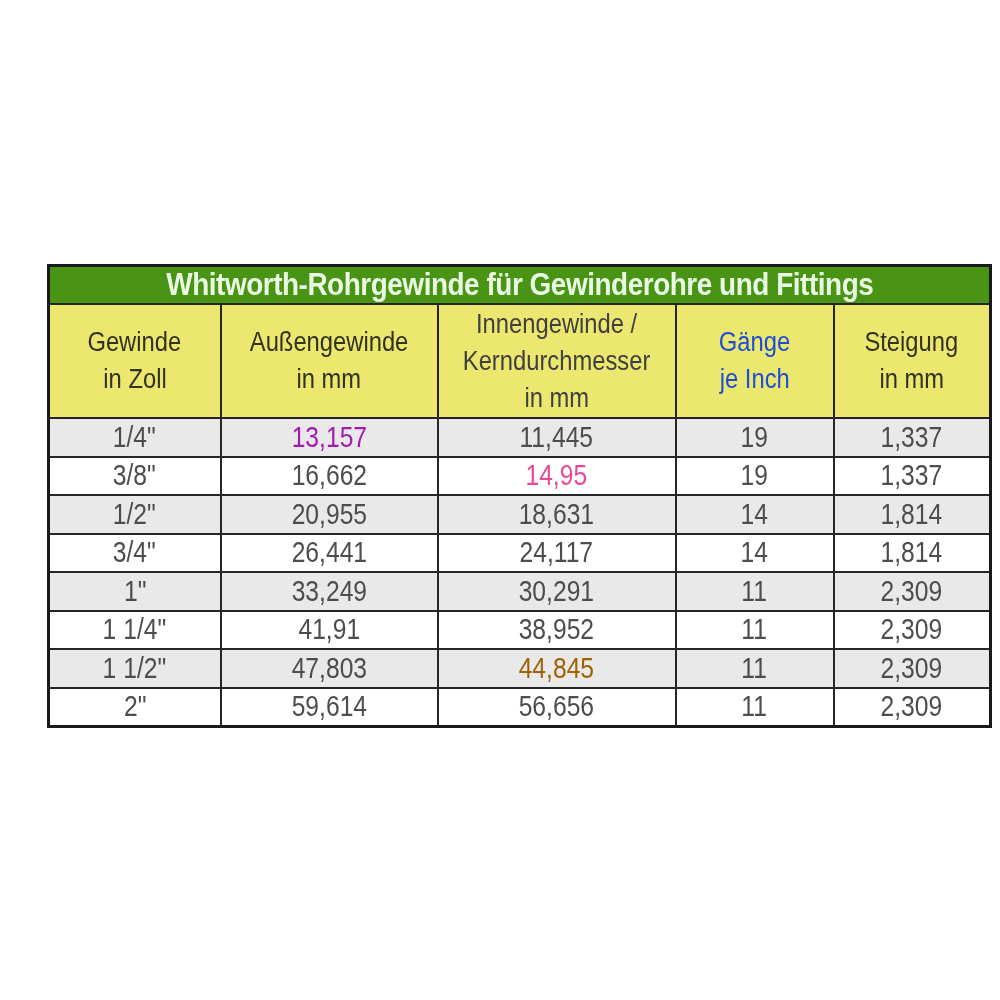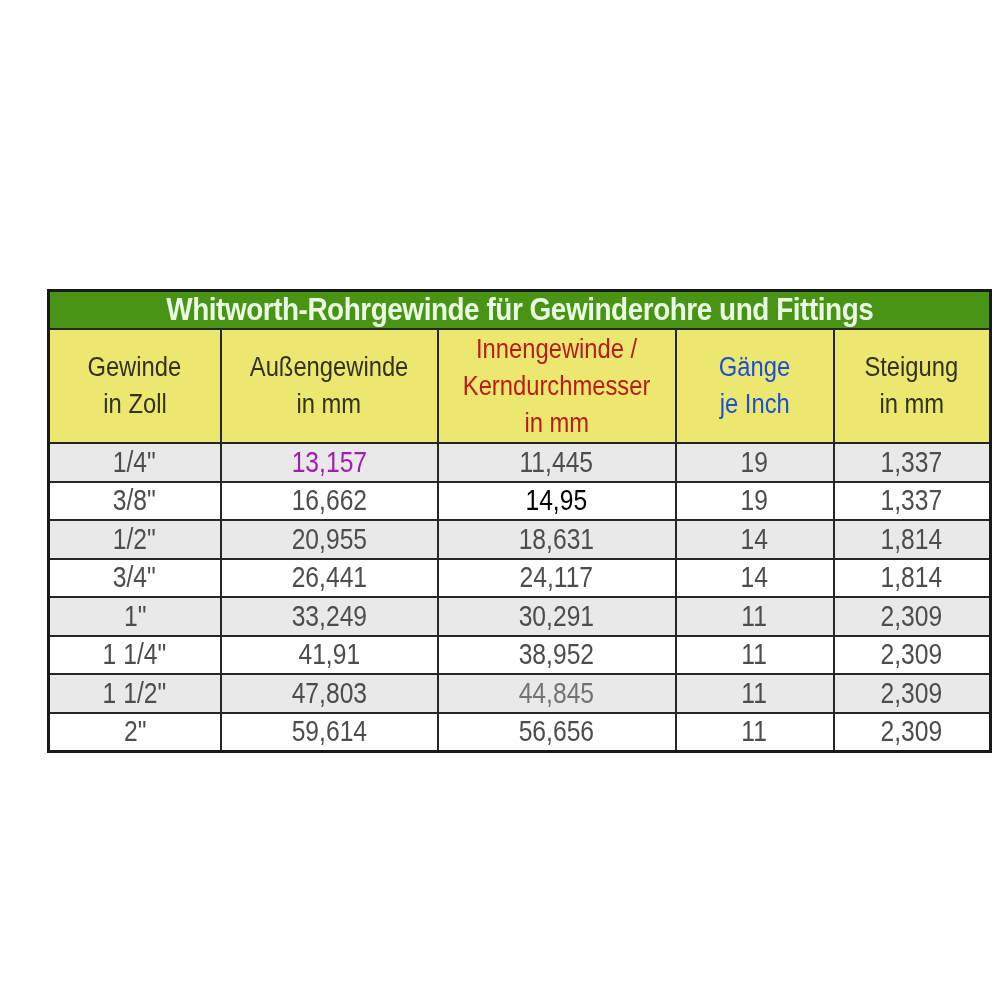--- a/index.html
+++ b/index.html
@@ -5,21 +5,21 @@
   html,body{
     margin:0;padding:0;
     width:1000px;height:1000px;
     background:#ffffff;
     font-family:"Liberation Sans", sans-serif;
     position:relative;
   }
   .table-wrap{
     position:absolute;
     left:27px;
-    top:289px;
+    top:264px;
     width:942px;
     padding-left:20px;
   }
   table{
     border-collapse:collapse;
     table-layout:fixed;
     width:100%;
     border:3px solid #191919;
   }
   th,td{
@@ -86,21 +86,21 @@
       </tr>
       <tr>
           <th class="colhead" style="background: rgb(235, 231, 111); color: rgb(50, 50, 30);">
             <div class="line"><span class="txt">Gewinde</span></div>
             <div class="line"><span class="txt">in Zoll</span></div>
           </th>
           <th class="colhead" style="background: rgb(235, 231, 111); color: rgb(50, 50, 30);">
             <div class="line"><span class="txt">Außengewinde</span></div>
             <div class="line"><span class="txt">in mm</span></div>
           </th>
-          <th class="colhead" style="background: rgb(235, 231, 111); color: #b91c1c;">
+          <th class="colhead" style="background: rgb(235, 231, 111); color: #404040;">
             <div class="line"><span class="txt">Innengewinde /</span></div>
             <div class="line"><span class="txt">Kerndurchmesser</span></div>
             <div class="line"><span class="txt">in mm</span></div>
           </th>
           <th class="colhead" style="background: rgb(235, 231, 111); color: #1d4ed8;">
             <div class="line"><span class="txt">Gänge</span></div>
             <div class="line"><span class="txt">je Inch</span></div>
           </th>
           <th class="colhead" style="background: rgb(235, 231, 111); color: rgb(50, 50, 30);">
             <div class="line"><span class="txt">Steigung</span></div>
@@ -112,21 +112,21 @@
         <tr style="background: rgb(233, 233, 233);">
           <td style="color: rgb(77, 77, 77);"><span class="txt">1/4"</span></td>
           <td style="color: #a21caf;"><span class="txt">13,157</span></td>
           <td style="color: rgb(77, 77, 77);"><span class="txt">11,445</span></td>
           <td style="color: rgb(77, 77, 77);"><span class="txt">19</span></td>
           <td style="color: rgb(77, 77, 77);"><span class="txt">1,337</span></td>
         </tr>
         <tr style="background: rgb(255, 255, 255);">
           <td style="color: rgb(77, 77, 77);"><span class="txt">3/8"</span></td>
           <td style="color: rgb(77, 77, 77);"><span class="txt">16,662</span></td>
-          <td style="color: #000000; margin-left: 8px;"><span class="txt">14,95</span></td>
+          <td style="color: #ec4899; margin-left: 8px;"><span class="txt">14,95</span></td>
           <td style="color: rgb(77, 77, 77);"><span class="txt">19</span></td>
           <td style="color: rgb(77, 77, 77);"><span class="txt">1,337</span></td>
         </tr>
         <tr style="background: rgb(233, 233, 233);">
           <td style="color: rgb(77, 77, 77);"><span class="txt">1/2"</span></td>
           <td style="color: rgb(77, 77, 77);"><span class="txt">20,955</span></td>
           <td style="color: rgb(77, 77, 77);"><span class="txt">18,631</span></td>
           <td style="color: rgb(77, 77, 77);"><span class="txt">14</span></td>
           <td style="color: rgb(77, 77, 77);"><span class="txt">1,814</span></td>
         </tr>
@@ -147,21 +147,21 @@
         <tr style="background: rgb(255, 255, 255);">
           <td style="color: rgb(77, 77, 77);"><span class="txt">1 1/4"</span></td>
           <td style="color: rgb(77, 77, 77);"><span class="txt">41,91</span></td>
           <td style="color: rgb(77, 77, 77); margin-top: 44px;"><span class="txt">38,952</span></td>
           <td style="color: rgb(77, 77, 77);"><span class="txt">11</span></td>
           <td style="color: rgb(77, 77, 77);"><span class="txt">2,309</span></td>
         </tr>
         <tr style="background: rgb(233, 233, 233);">
           <td style="color: rgb(77, 77, 77);"><span class="txt">1 1/2"</span></td>
           <td style="color: rgb(77, 77, 77);"><span class="txt">47,803</span></td>
-          <td style="color: #737373;"><span class="txt">44,845</span></td>
+          <td style="color: #a16207;"><span class="txt">44,845</span></td>
           <td style="color: rgb(77, 77, 77);"><span class="txt">11</span></td>
           <td style="color: rgb(77, 77, 77);"><span class="txt">2,309</span></td>
         </tr>
         <tr style="background: rgb(255, 255, 255);">
           <td style="color: rgb(77, 77, 77);"><span class="txt">2"</span></td>
           <td style="color: rgb(77, 77, 77);"><span class="txt">59,614</span></td>
           <td style="color: rgb(77, 77, 77); text-decoration: underline;"><span class="txt">56,656</span></td>
           <td style="color: rgb(77, 77, 77);"><span class="txt">11</span></td>
           <td style="color: rgb(77, 77, 77);"><span class="txt">2,309</span></td>
         </tr>

